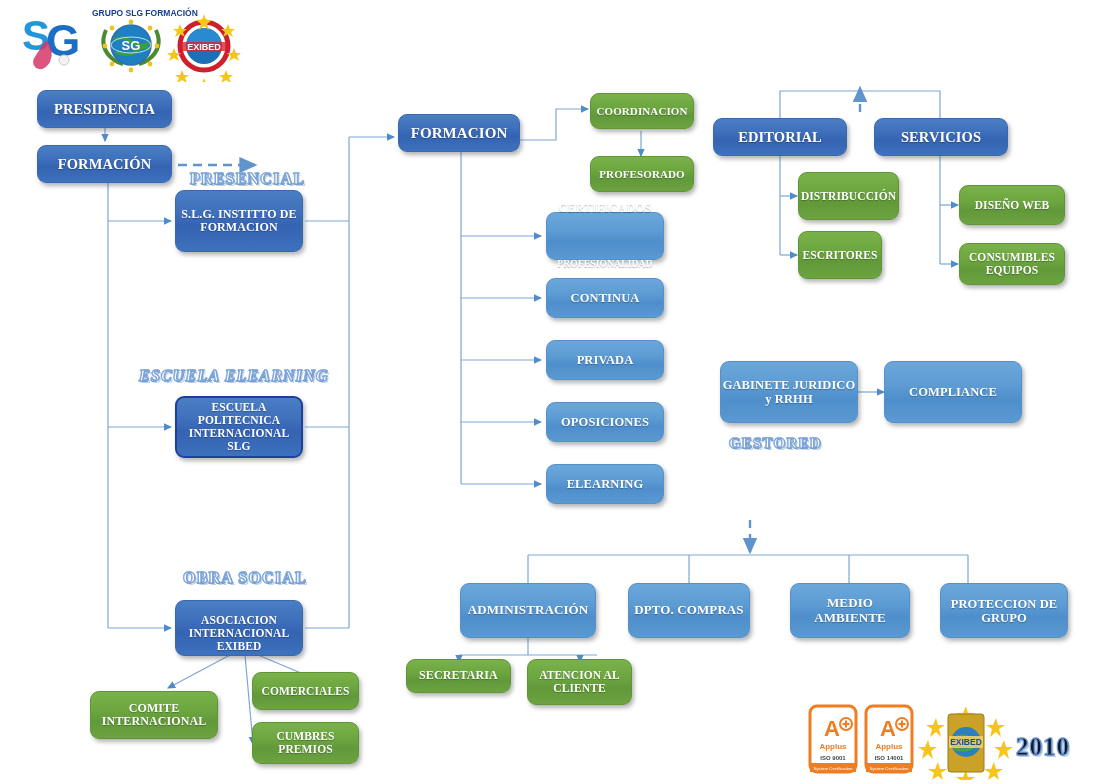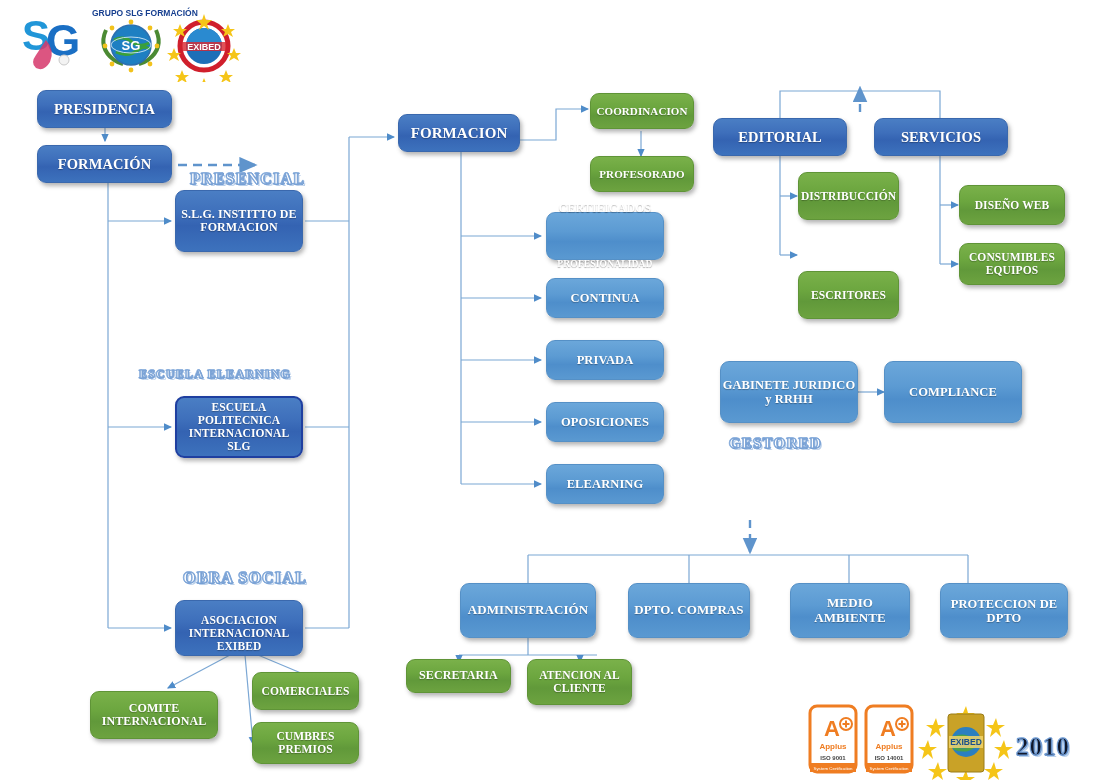--- a/index.html
+++ b/index.html
@@ -192,21 +192,21 @@
       <path d="M968,555 L968,583"></path>
 
       <path d="M528,638 L528,655"></path>
       <path d="M459,655 L597,655"></path>
       <path d="M459,655 L459,662" marker-end="url(#ah)"></path>
       <path d="M580,655 L580,662" marker-end="url(#ah)"></path>
     </g>
   </svg>
 
   <div class="seclabel" style="left:190px;top:170px;font-size:16px;">PRESENCIAL</div>
-  <div class="seclabel" style="left:139px;top:367px;font-size:12px;">ESCUELA ELEARNING</div>
+  <div class="seclabel" style="left:139px;top:367px;font-size:16px;font-style:italic;">ESCUELA ELEARNING</div>
   <div class="seclabel" style="left:183px;top:569px;font-size:16px;">OBRA SOCIAL</div>
   <div class="seclabel" style="left:729px;top:435px;font-size:15px;">GESTORED</div>
 
   <div class="node n-dark" style="left:37px;top:90px;width:135px;height:38px;font-size:14.5px;">
     <span>PRESIDENCIA</span>
   </div>
 
   <div class="node n-dark" style="left:37px;top:145px;width:135px;height:38px;font-size:14.5px;">
     <span>FORMACIÓN</span>
   </div>
@@ -273,21 +273,21 @@
   </div>
 
   <div class="node n-dark" style="left:874px;top:118px;width:134px;height:38px;font-size:14.5px;">
     <span>SERVICIOS</span>
   </div>
 
   <div class="node n-green" style="left:798px;top:172px;width:101px;height:48px;font-size:11.5px;">
     <span>DISTRIBUCCIÓN</span>
   </div>
 
-  <div class="node n-green" style="left:798px;top:231px;width:101px;height:48px;font-size:11.5px;margin-top:40px;">
+  <div class="node n-green" style="left:798px;top:231px;width:84px;height:48px;font-size:11.5px;">
     <span>ESCRITORES</span>
   </div>
 
   <div class="node n-green" style="left:959px;top:185px;width:106px;height:40px;font-size:11.5px;">
     <span>DISEÑO WEB</span>
   </div>
 
   <div class="node n-green" style="left:959px;top:243px;width:106px;height:42px;font-size:11.5px;">
     <span>CONSUMIBLES EQUIPOS</span>
   </div>
@@ -314,21 +314,21 @@
 
   <div class="node n-blue" style="left:628px;top:583px;width:122px;height:55px;font-size:13px;">
     <span>DPTO. COMPRAS</span>
   </div>
 
   <div class="node n-blue" style="left:790px;top:583px;width:120px;height:55px;font-size:13px;">
     <span>MEDIO AMBIENTE</span>
   </div>
 
   <div class="node n-blue" style="left:940px;top:583px;width:128px;height:55px;font-size:12.5px;">
-    <span>PROTECCION DE DPTO</span>
+    <span>PROTECCION DE GRUPO</span>
   </div>
 
   <div class="badges">
     <svg width="290" height="80" viewBox="0 0 290 80">
 
       <g>
         <rect x="2" y="6" width="46" height="66" rx="7" fill="#ffffff" stroke="#ef7d22" stroke-width="3"></rect>
         <text x="16" y="36" font-family="Liberation Sans, sans-serif" font-size="22" font-weight="bold" fill="#ef7d22">A</text>
         <circle cx="38" cy="24" r="6" fill="none" stroke="#ef7d22" stroke-width="2"></circle>
         <path d="M34.5 24 H41.5 M38 20.5 V27.5" stroke="#ef7d22" stroke-width="2"></path>

